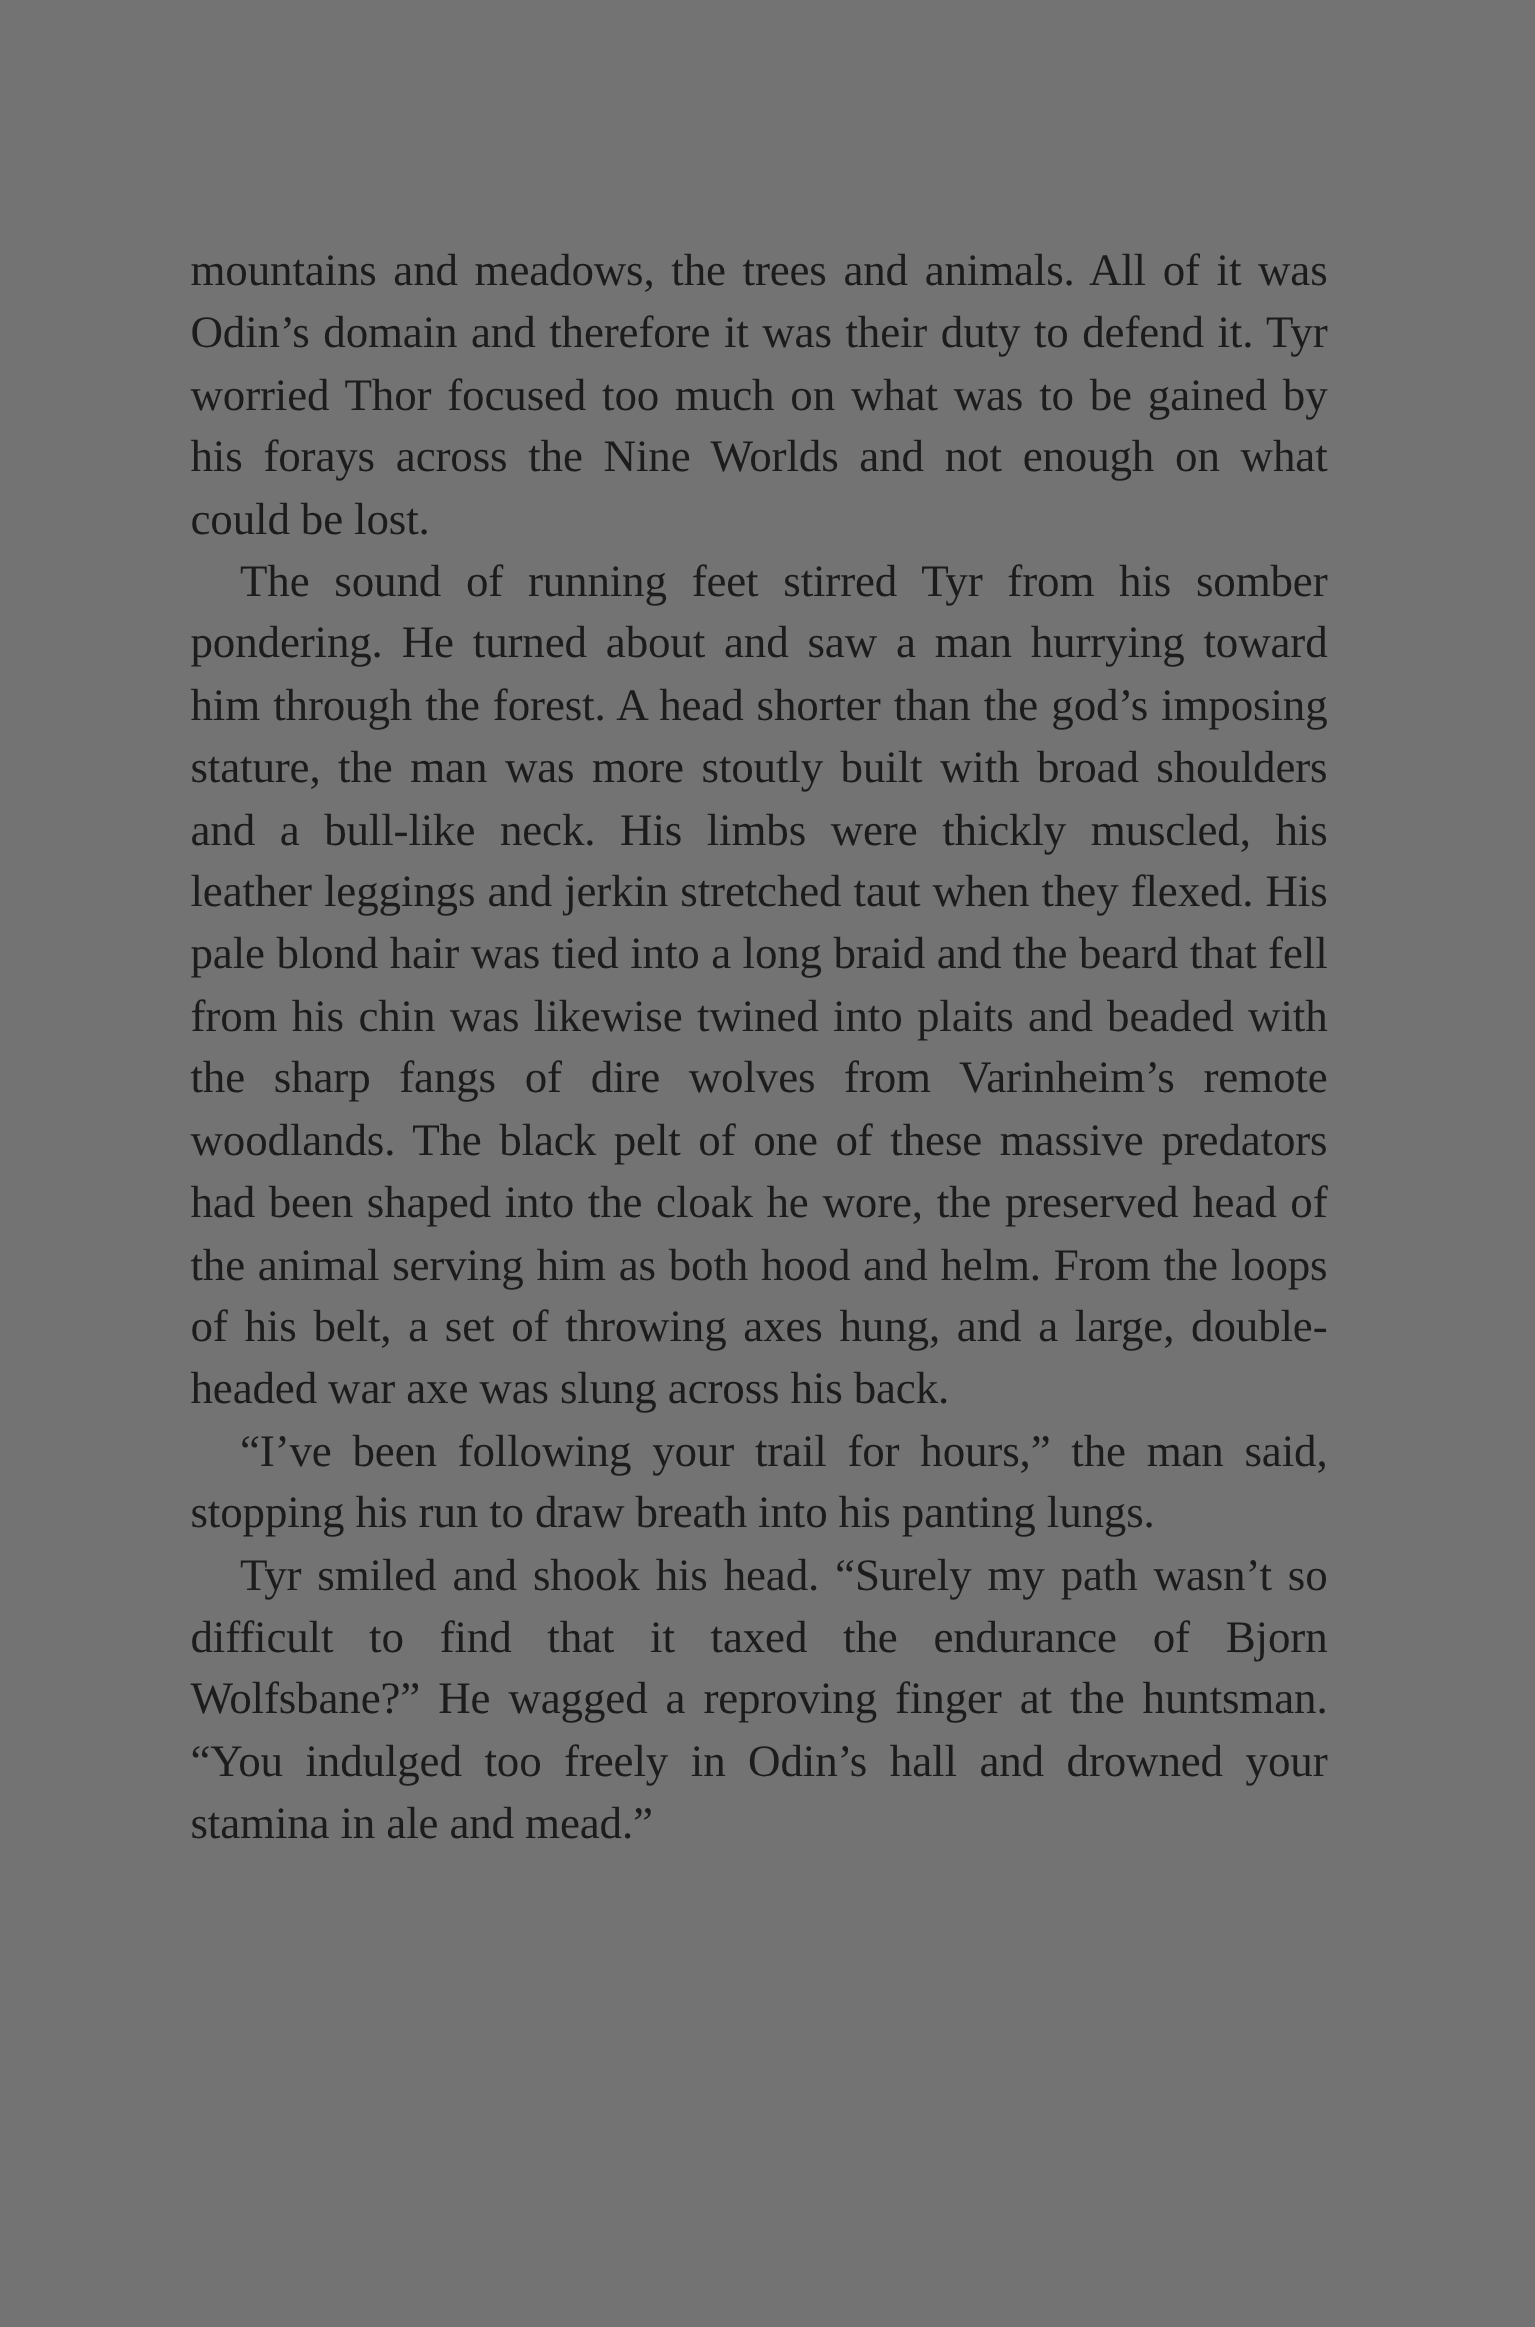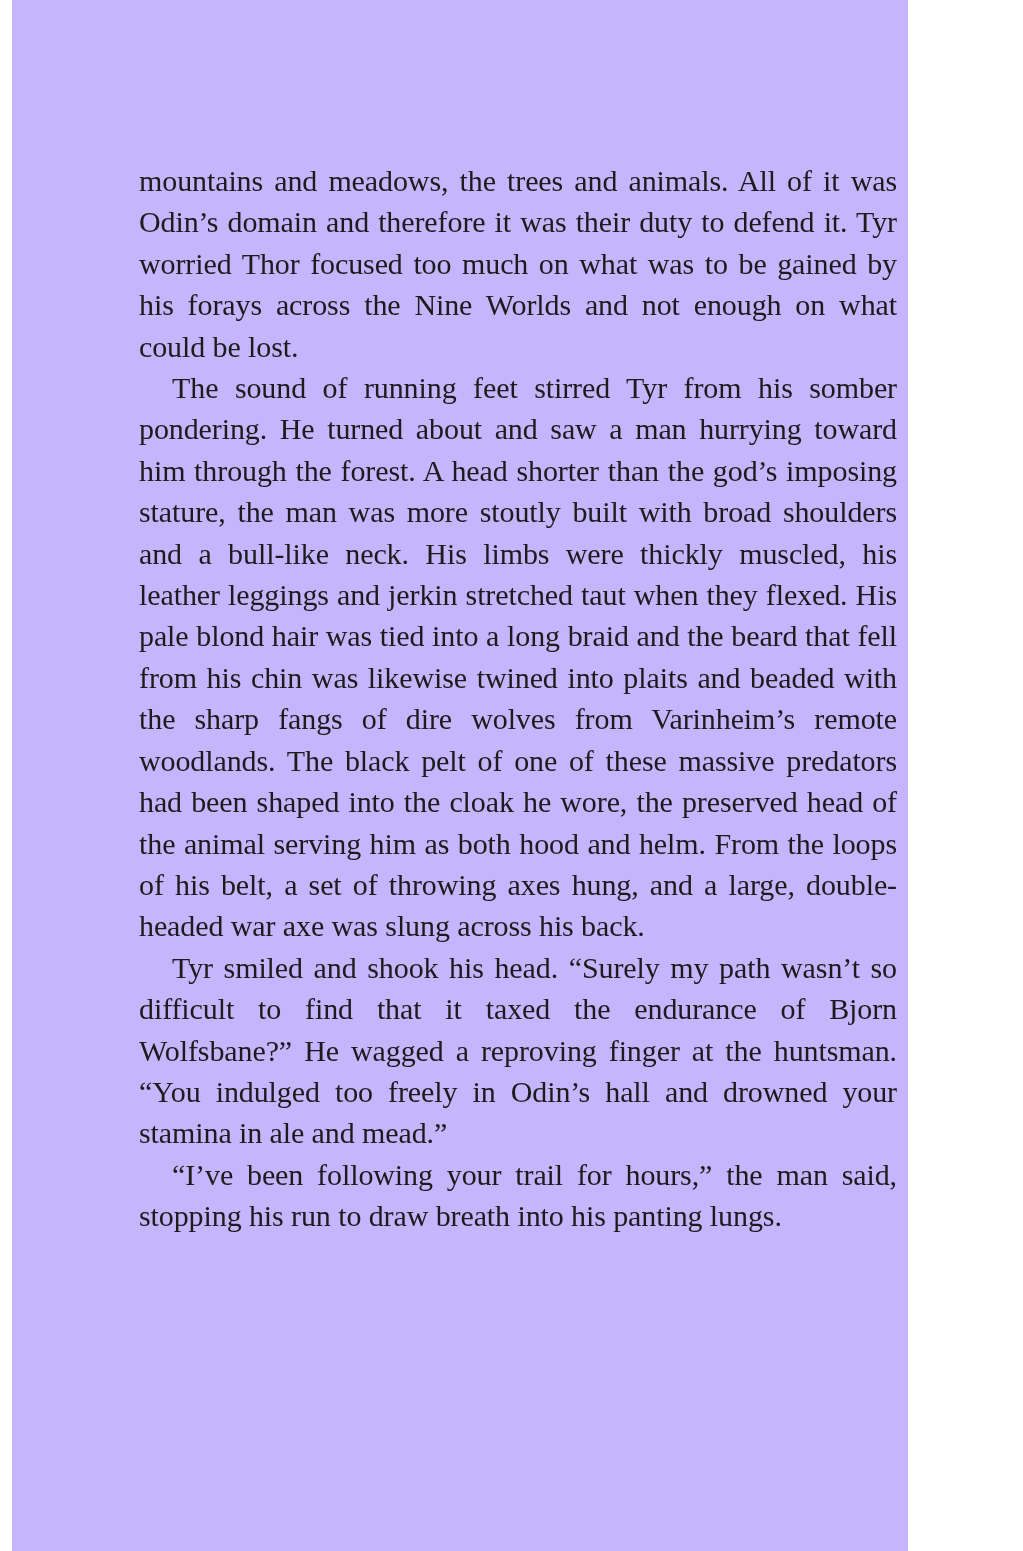--- a/index.html
+++ b/index.html
@@ -8,25 +8,25 @@
   }
   body {
     width: 1023px;
     height: 1551px;
     background: #ffffff;
     position: relative;
     overflow: hidden;
   }
   .book-page {
     position: absolute;
-    left: 12px;
+    left: 0;
     top: 0;
-    width: 896px;
+    width: 1023px;
     height: 1551px;
-    background: #c4b5fd;
+    background: #737373;
   }
   .text-column {
     position: absolute;
     left: 127px;
     top: 160px;
     width: 758px;
     font-family: "Liberation Serif", "DejaVu Serif", serif;
     font-size: 30px;
     line-height: 41.4px;
     letter-spacing: -0.1px;
@@ -43,16 +43,16 @@
     text-indent: 0;
   }
 </style>
 </head>
 <body>
 
 <div class="book-page">
   <div class="text-column">
     <p class="continuation">mountains and meadows, the trees and animals. All of it was Odin’s domain and therefore it was their duty to defend it. Tyr worried Thor focused too much on what was to be gained by his forays across the Nine Worlds and not enough on what could be lost.</p>
     <p>The sound of running feet stirred Tyr from his somber pondering. He turned about and saw a man hurrying toward him through the forest. A head shorter than the god’s imposing stature, the man was more stoutly built with broad shoulders and a bull-like neck. His limbs were thickly muscled, his leather leggings and jerkin stretched taut when they flexed. His pale blond hair was tied into a long braid and the beard that fell from his chin was likewise twined into plaits and beaded with the sharp fangs of dire wolves from Varinheim’s remote woodlands. The black pelt of one of these massive predators had been shaped into the cloak he wore, the preserved head of the animal serving him as both hood and helm. From the loops of his belt, a set of throwing axes hung, and a large, double-headed war axe was slung across his back.</p>
+    <p>“I’ve been following your trail for hours,” the man said, stopping his run to draw breath into his panting lungs.</p>
     <p>Tyr smiled and shook his head. “Surely my path wasn’t so difficult to find that it taxed the endurance of Bjorn Wolfsbane?” He wagged a reproving finger at the huntsman. “You indulged too freely in Odin’s hall and drowned your stamina in ale and mead.”</p>
-    <p>“I’ve been following your trail for hours,” the man said, stopping his run to draw breath into his panting lungs.</p>
   </div>
 </div>
 
 </body></html>

